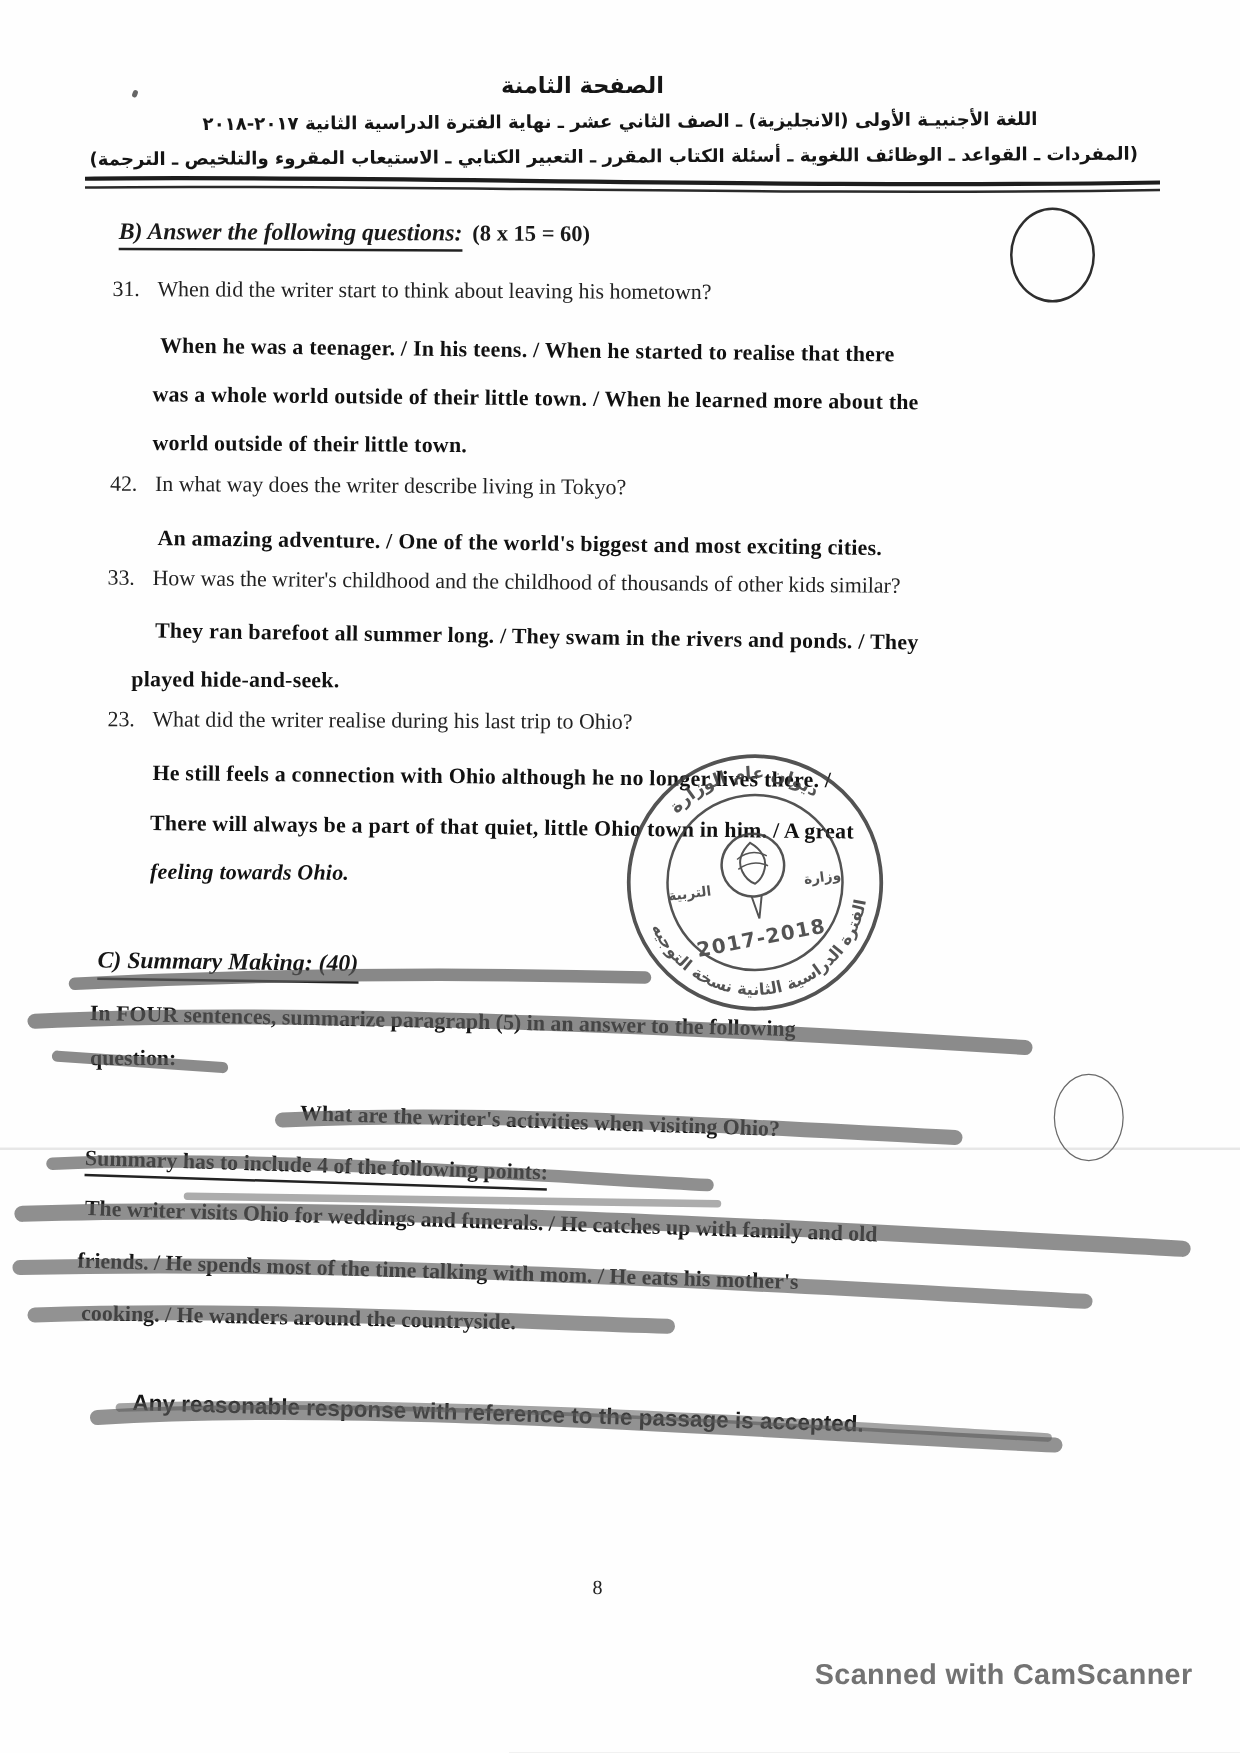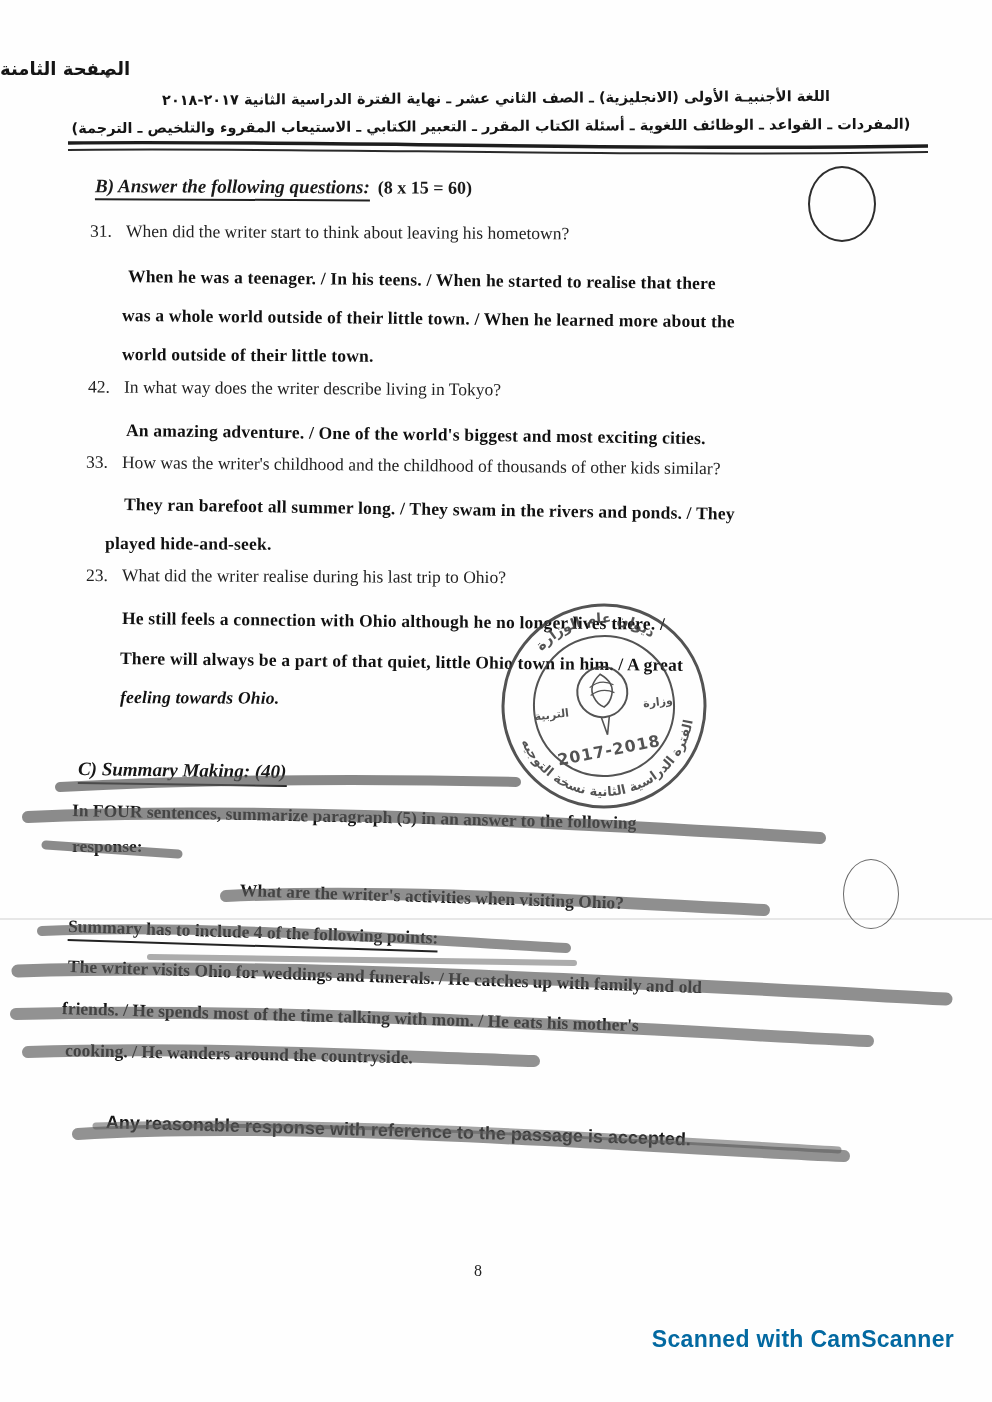--- a/index.html
+++ b/index.html
@@ -8,37 +8,37 @@
     width:992px;height:1402px;
     margin:0 auto;
     background:#fefefe;
     overflow:hidden;
     font-family:"Liberation Serif", serif;
     color:#1a1a1a;
   }
   .abs{position:absolute;}
   
   .ar{font-family:"DejaVu Sans", sans-serif;direction:rtl;font-weight:bold;color:#151515;}
-  .hdr-title{top:58px;left:0;right:60px;text-align:left;font-size:18px;letter-spacing:.5px;}
+  .hdr-title{top:58px;left:0;right:60px;text-align:center;font-size:18px;letter-spacing:.5px;}
   .hdr-line2{top:90px;left:80px;right:80px;text-align:center;font-size:14.5px;transform:rotate(-.35deg);}
   .hdr-line3{top:118px;left:40px;right:50px;text-align:center;font-size:14.5px;transform:rotate(-.3deg);}
   
   .secb-head{top:176px;left:95px;font-size:19px;transform:rotate(.25deg);}
   .secb-head .t{font-weight:bold;font-style:italic;border-bottom:2.5px solid #222;padding-bottom:2px;}
   .secb-head .m{font-weight:bold;font-size:18px;margin-left:8px;}
   .q{font-size:17.5px;color:#222;}
   .q .num{display:inline-block;width:36px;}
   .ans{font-size:17.5px;font-weight:bold;color:#111;letter-spacing:.2px;transform-origin:left center;}
   
   .secc{font-weight:bold;color:#161616;transform-origin:left center;}
   .secc-head{font-size:19px;font-style:italic;border-bottom:2.5px solid #222;padding-bottom:2px;}
   .ul{border-bottom:2px solid #222;padding-bottom:2px;}
   
   .pageno{font-size:16px;color:#222;}
-  .watermark{font-family:"Liberation Sans", sans-serif;font-weight:bold;font-size:23px;color:#0369a1;letter-spacing:.3px;}
+  .watermark{font-family:"Liberation Sans", sans-serif;font-weight:bold;font-size:23px;color:#737373;letter-spacing:.3px;}
   .hole{border-radius:50%;background:transparent;}
   .hole1{top:166px;left:808px;width:64px;height:72px;border:2px solid #2e2e2e;}
   .hole2{top:859px;left:843px;width:54px;height:68px;border:1.5px solid #6a6a6a;}
   .foldline{top:918px;left:0;width:992px;height:2px;background:rgba(110,110,110,.16);}
   .stray-dot{top:72px;left:106px;width:4px;height:6px;background:#333;border-radius:2px;opacity:.75;transform:rotate(20deg);}
   .overlay{top:0;left:0;pointer-events:none;z-index:6;}
   .stamp{top:594px;left:492px;z-index:4;opacity:.88;transform:rotate(-7deg);}
 </style>
 </head>
 <body>
@@ -111,21 +111,21 @@
       <path d="M100,92 q12,-8 24,0 M100,100 q12,-7 24,0" stroke-width="1.2"></path>
       <path d="M108,123 l4,18 l4,-18" stroke-width="1.6"></path>
     </g>
     <text x="59" y="118" font-size="11" font-weight="bold" fill="#3c3c3c" font-family="DejaVu Sans, sans-serif" text-anchor="middle">التربية</text>
     <text x="166" y="118" font-size="11" font-weight="bold" fill="#3c3c3c" font-family="DejaVu Sans, sans-serif" text-anchor="middle">وزارة</text>
     <text x="112" y="162" font-size="16" font-weight="bold" fill="#3c3c3c" font-family="DejaVu Sans, sans-serif" text-anchor="middle" letter-spacing="1" transform="rotate(-4 112 162)">2017-2018</text>
   </svg>
 
   <div class="abs secc secc-head" style="top:758px;left:78px;transform:rotate(.8deg);">C) Summary Making: (40)</div>
   <div class="abs secc" style="top:800px;left:72px;font-size:17.5px;transform:rotate(1.3deg);">In FOUR sentences, summarize paragraph (5) in an answer to the following</div>
-  <div class="abs secc" style="top:836px;left:72px;font-size:17.5px;">response:</div>
+  <div class="abs secc" style="top:836px;left:72px;font-size:17.5px;">question:</div>
   <div class="abs secc" style="top:880px;left:240px;font-size:17.5px;transform:rotate(1.9deg);">What are the writer's activities when visiting Ohio?</div>
   <div class="abs secc ul" style="top:916px;left:68px;font-size:17.5px;transform:rotate(1.8deg);">Summary has to include 4 of the following points:</div>
   <div class="abs secc" style="top:956px;left:68px;font-size:17.5px;transform:rotate(1.9deg);">The writer visits Ohio for weddings and funerals. / He catches up with family and old</div>
   <div class="abs secc" style="top:998px;left:62px;font-size:17.5px;transform:rotate(1.7deg);">friends. / He spends most of the time talking with mom. / He eats his mother's</div>
   <div class="abs secc" style="top:1040px;left:65px;font-size:17.5px;transform:rotate(1.2deg);">cooking. / He wanders around the countryside.</div>
   <div class="abs secc" style="top:1112px;left:106px;font-size:18px;font-family:'Liberation Sans',sans-serif;transform:rotate(1.7deg);">Any reasonable response with reference to the passage is accepted.</div>
 
   <svg class="abs overlay" width="992" height="1402" viewBox="0 0 992 1402">
     <g fill="none" stroke="#5a5a5a" stroke-linecap="round">
       <path d="M60,787 Q280,776 516,782" stroke-width="10" opacity=".72"></path>

